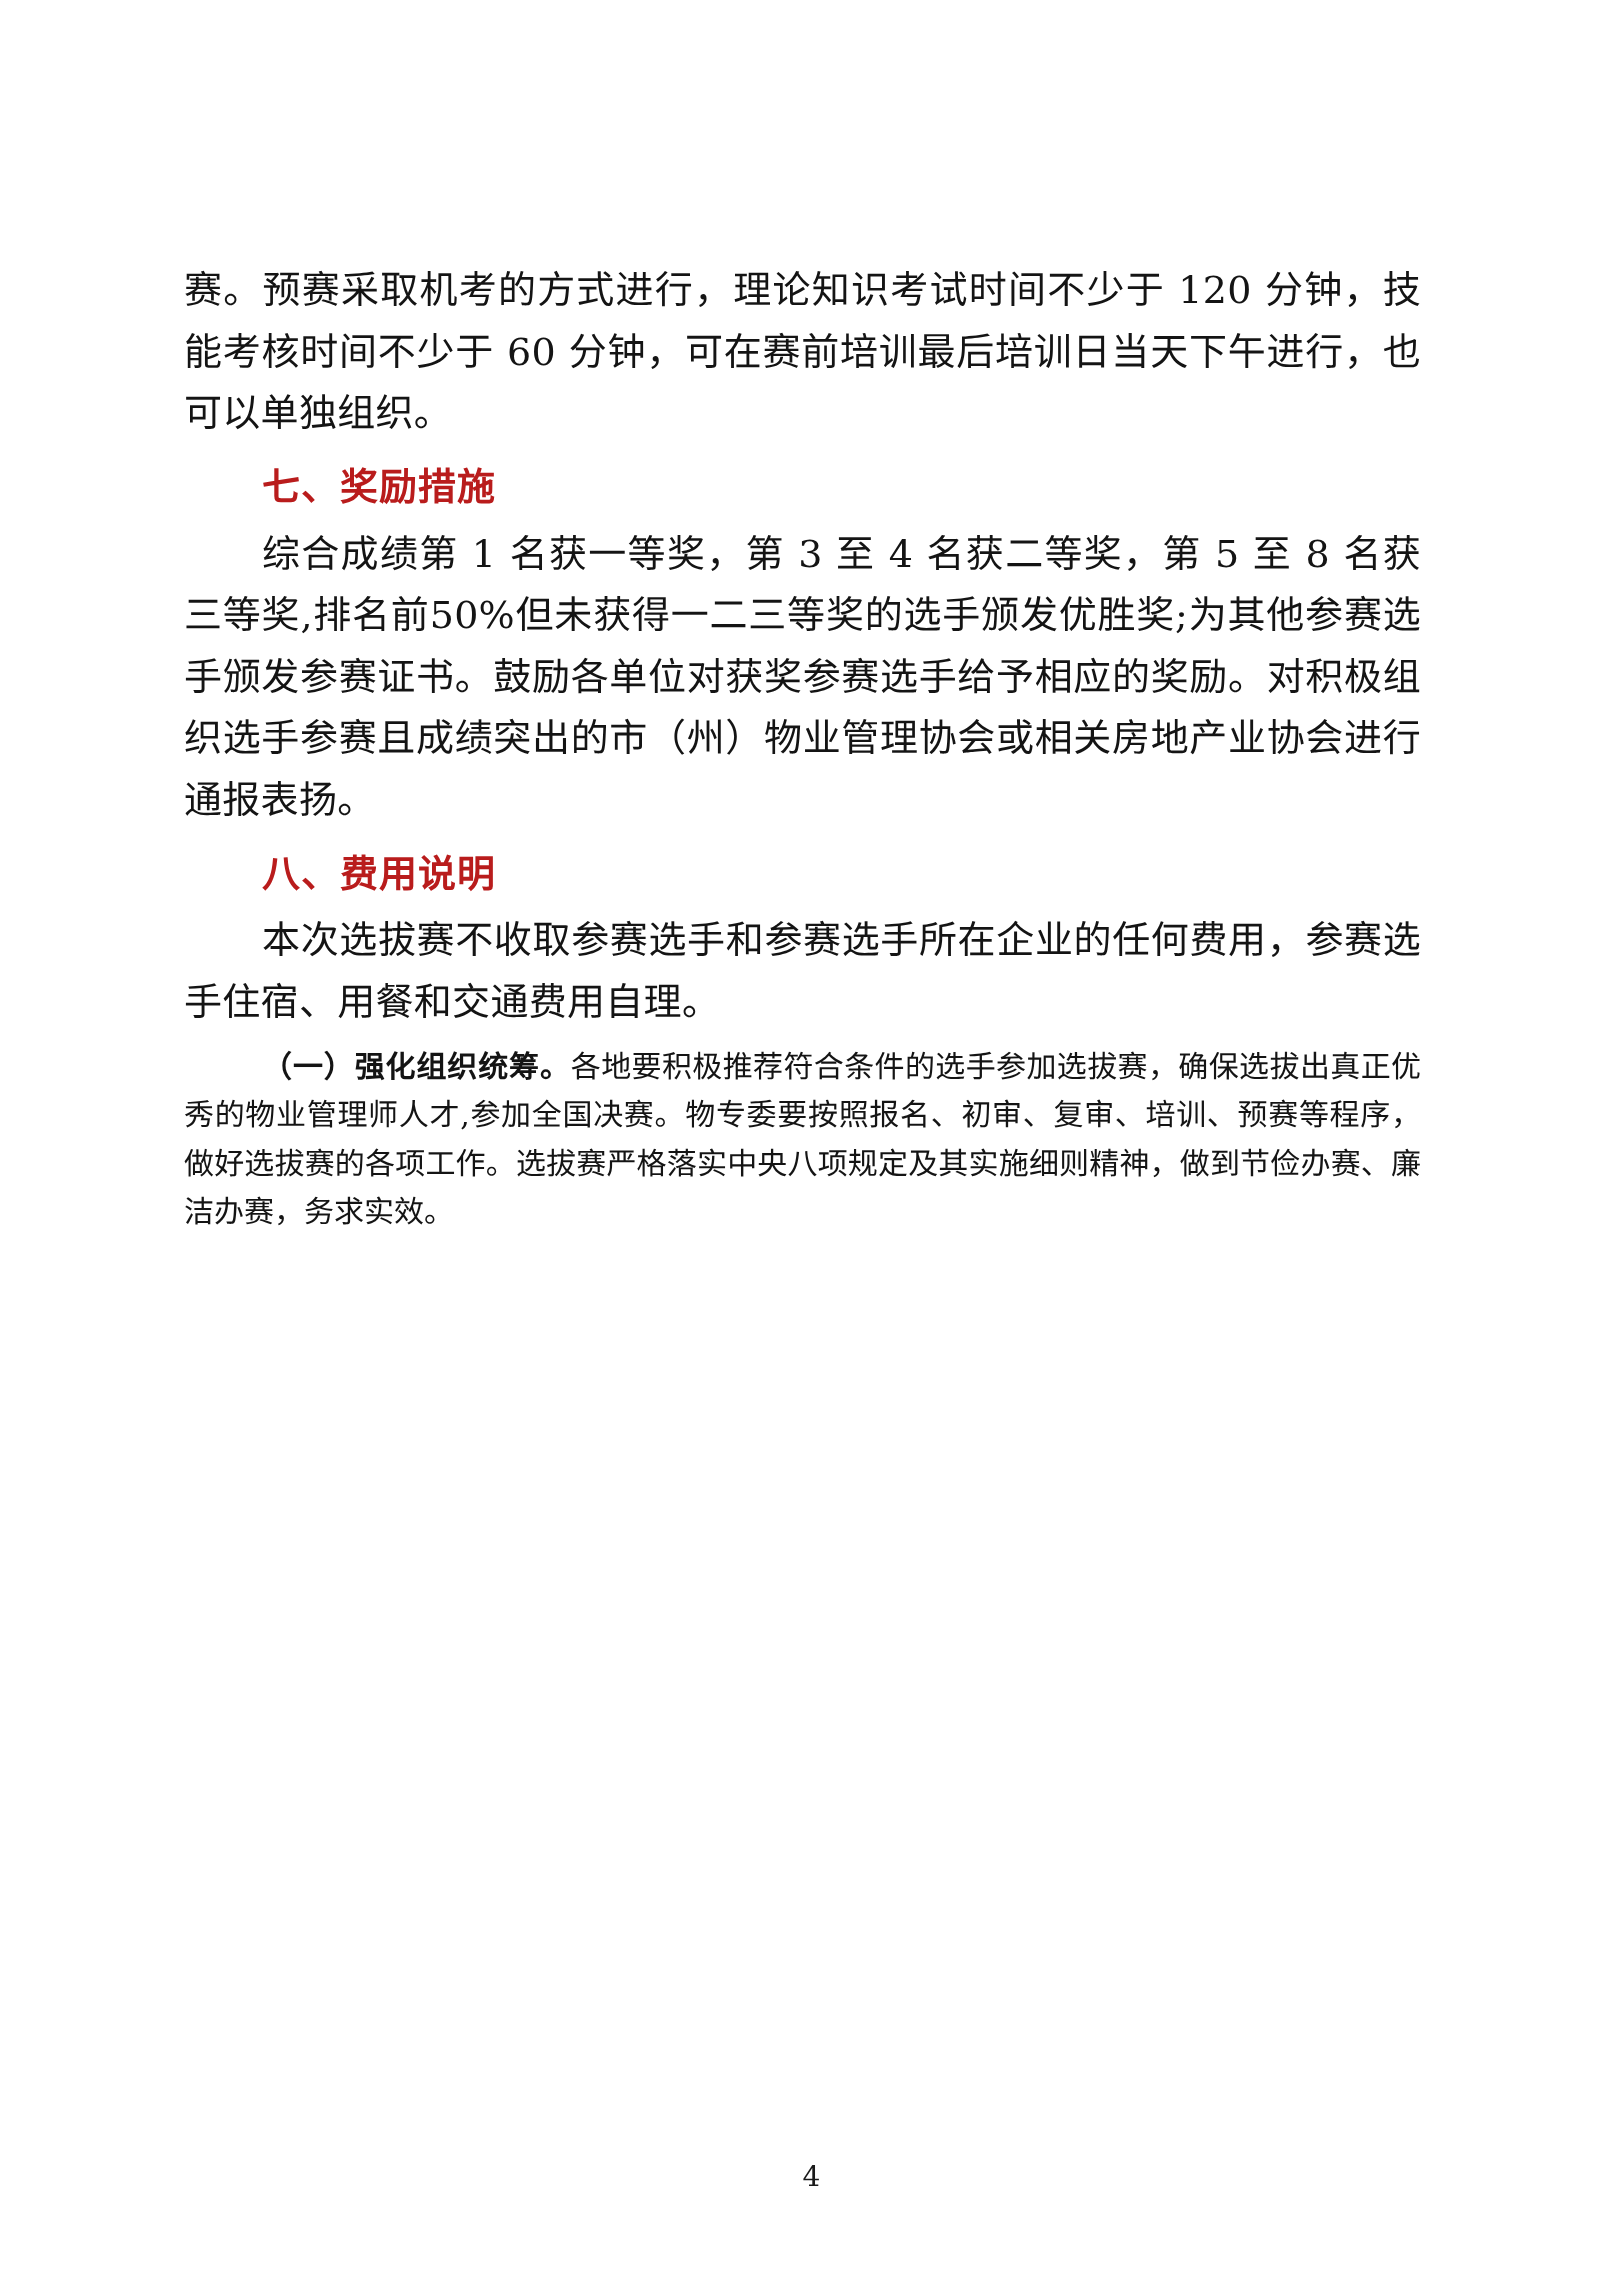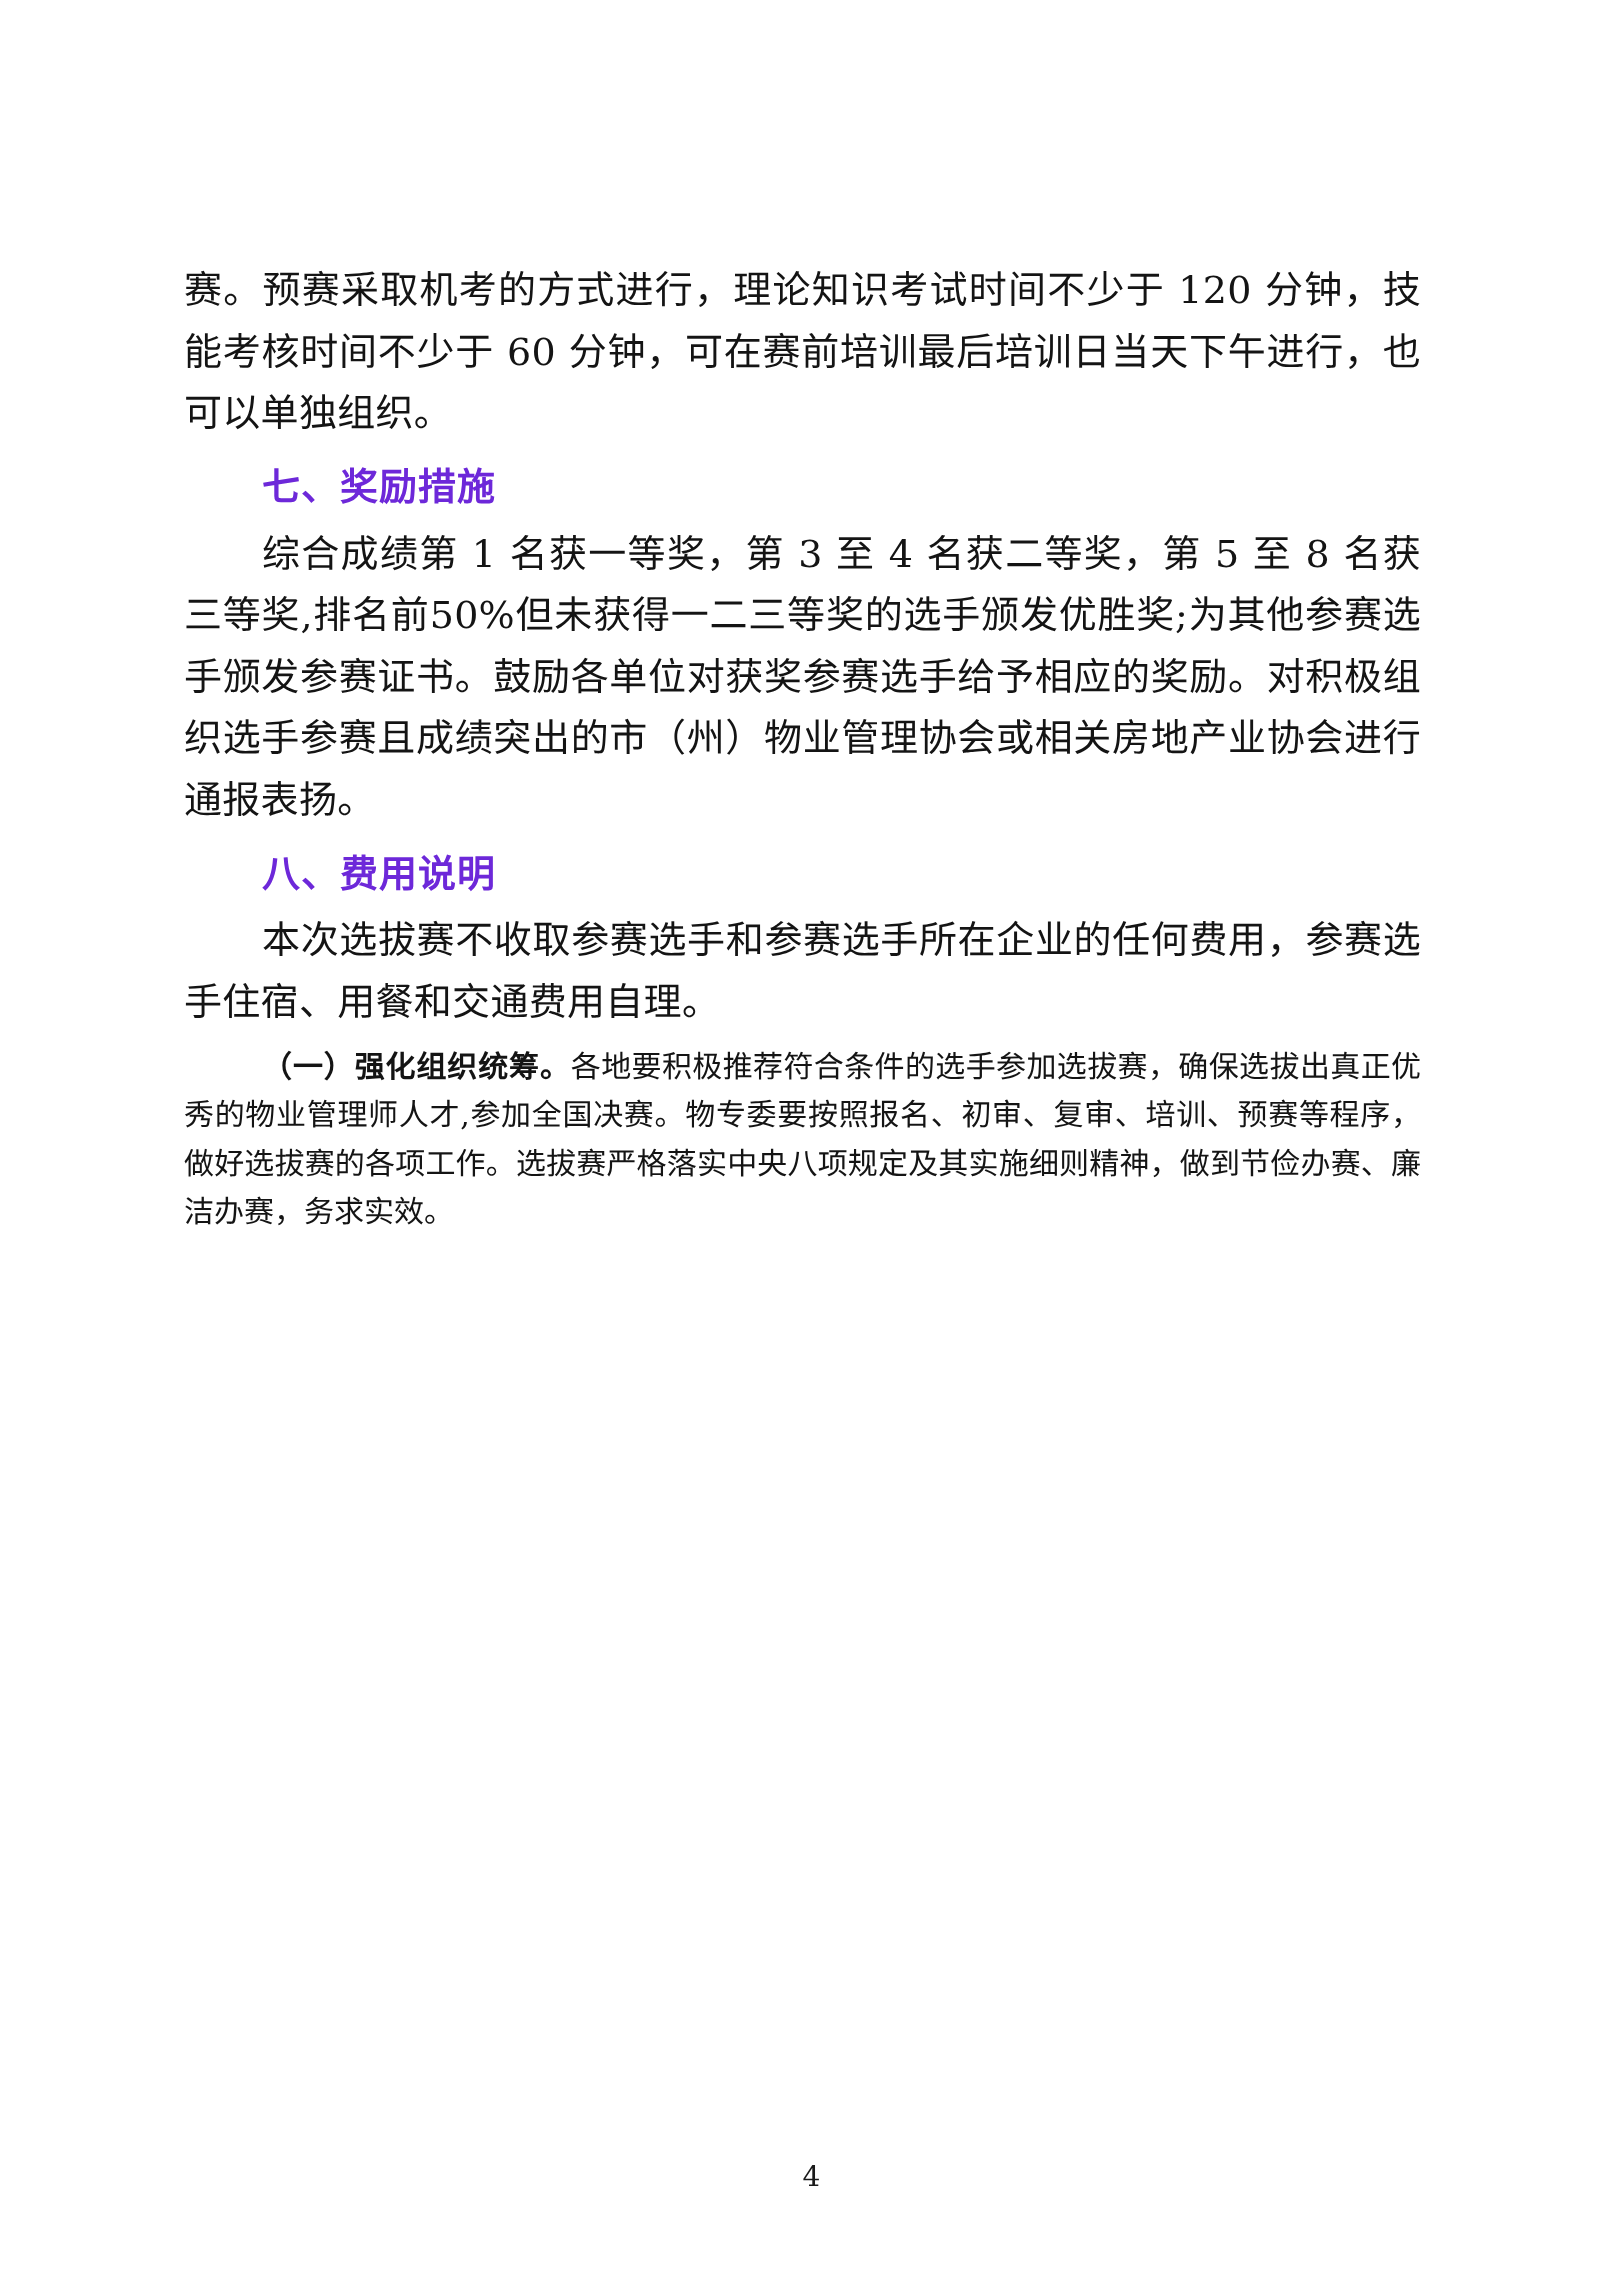--- a/index.html
+++ b/index.html
@@ -40,21 +40,21 @@
   }
   .cont-para {
     text-indent: 0;
     margin-bottom: 3.1px;
   }
   .heading {
     font-family: "DejaVu Sans", "Liberation Sans", sans-serif;
     font-weight: bold;
     font-size: 38px;
     line-height: 1.62;
-    color: #6d28d9;
+    color: #b91c1c;
     text-indent: 78px;
     margin: 12.3px 0 5.1px 0;
     letter-spacing: 1px;
   }
   .sub-para {
     font-family: "DejaVu Serif", "Liberation Serif", serif;
     font-size: 30px;
     line-height: 1.62;
     color: #141414;
     text-align: justify;

